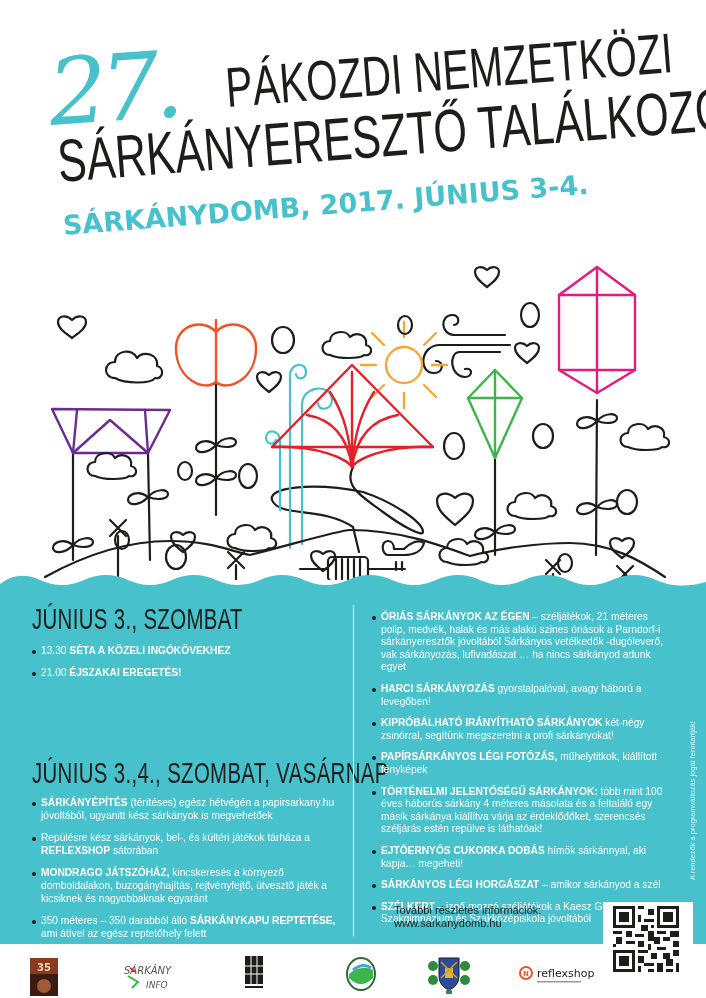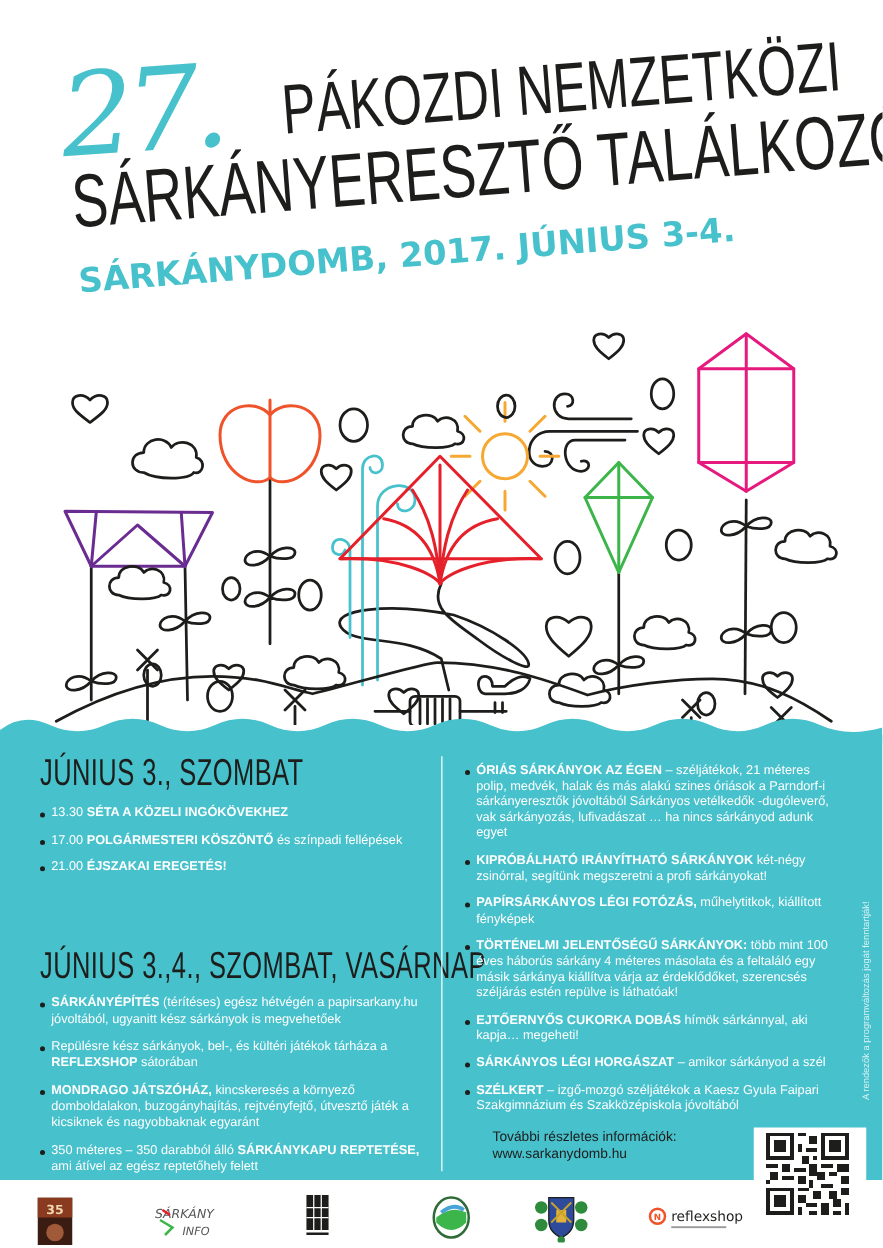--- a/index.html
+++ b/index.html
@@ -217,24 +217,20 @@
 <div class="program"></div>
 
 <div class="day-heading day1-heading">JÚNIUS 3., SZOMBAT</div>
 
 <div class="col col-left d1">
   <div class="item">
     <span>13.30</span>
     <span class="b">SÉTA A KÖZELI INGÓKÖVEKHEZ</span>
   </div>
   <div class="item">
-    <span>17.00</span>
-    <span class="b">POLGÁRMESTERI KÖSZÖNTŐ</span><span> és színpadi fellépések</span>
-  </div>
-  <div class="item">
     <span>21.00</span>
     <span class="b">ÉJSZAKAI EREGETÉS!</span>
   </div>
 </div>
 
 <div class="day-heading day2-heading">JÚNIUS 3.,4., SZOMBAT, VASÁRNAP</div>
 
 <div class="col col-left d2">
   <div class="item">
     <span class="b">SÁRKÁNYÉPÍTÉS</span><span> (térítéses) egész hétvégén a papirsarkany.hu jóvoltából, ugyanitt kész sárkányok is megvehetőek</span>
@@ -247,20 +243,21 @@
   </div>
   <div class="item">
     <span>350 méteres – 350 darabból álló </span><span class="b">SÁRKÁNYKAPU REPTETÉSE,</span><span> ami átível az egész reptetőhely felett</span>
   </div>
 </div>
 
 <div class="divider"></div>
 
 <div class="col col-right">
   <div class="item"><span class="b">ÓRIÁS SÁRKÁNYOK AZ ÉGEN</span><span> – széljátékok, 21 méteres polip, medvék, halak és más alakú szines óriások a Parndorf-i sárkányeresztők jóvoltából Sárkányos vetélkedők -dugóleverő, vak sárkányozás, lufivadászat … ha nincs sárkányod adunk egyet</span></div>
+  <div class="item"><span class="b">HARCI SÁRKÁNYOZÁS</span><span> gyorstalpalóval, avagy háború a levegőben!</span></div>
   <div class="item"><span class="b">KIPRÓBÁLHATÓ IRÁNYÍTHATÓ SÁRKÁNYOK</span><span> két-négy zsinórral, segítünk megszeretni a profi sárkányokat!</span></div>
   <div class="item"><span class="b">PAPÍRSÁRKÁNYOS LÉGI FOTÓZÁS,</span><span> műhelytitkok, kiállított fényképek</span></div>
   <div class="item"><span class="b">TÖRTÉNELMI JELENTŐSÉGŰ SÁRKÁNYOK:</span><span> több mint 100 éves háborús sárkány 4 méteres másolata és a feltaláló egy másik sárkánya kiállítva várja az érdeklődőket, szerencsés széljárás estén repülve is láthatóak!</span></div>
   <div class="item"><span class="b">EJTŐERNYŐS CUKORKA DOBÁS</span><span> hímök sárkánnyal, aki kapja… megeheti!</span></div>
   <div class="item"><span class="b">SÁRKÁNYOS LÉGI HORGÁSZAT</span><span> – amikor sárkányod a szél</span></div>
   <div class="item"><span class="b">SZÉLKERT</span><span> – izgő-mozgó széljátékok a Kaesz Gyula Faipari Szakgimnázium és Szakközépiskola jóvoltából</span></div>
 </div>
 
 <div class="more-info">
   <div>További részletes információk:</div>

